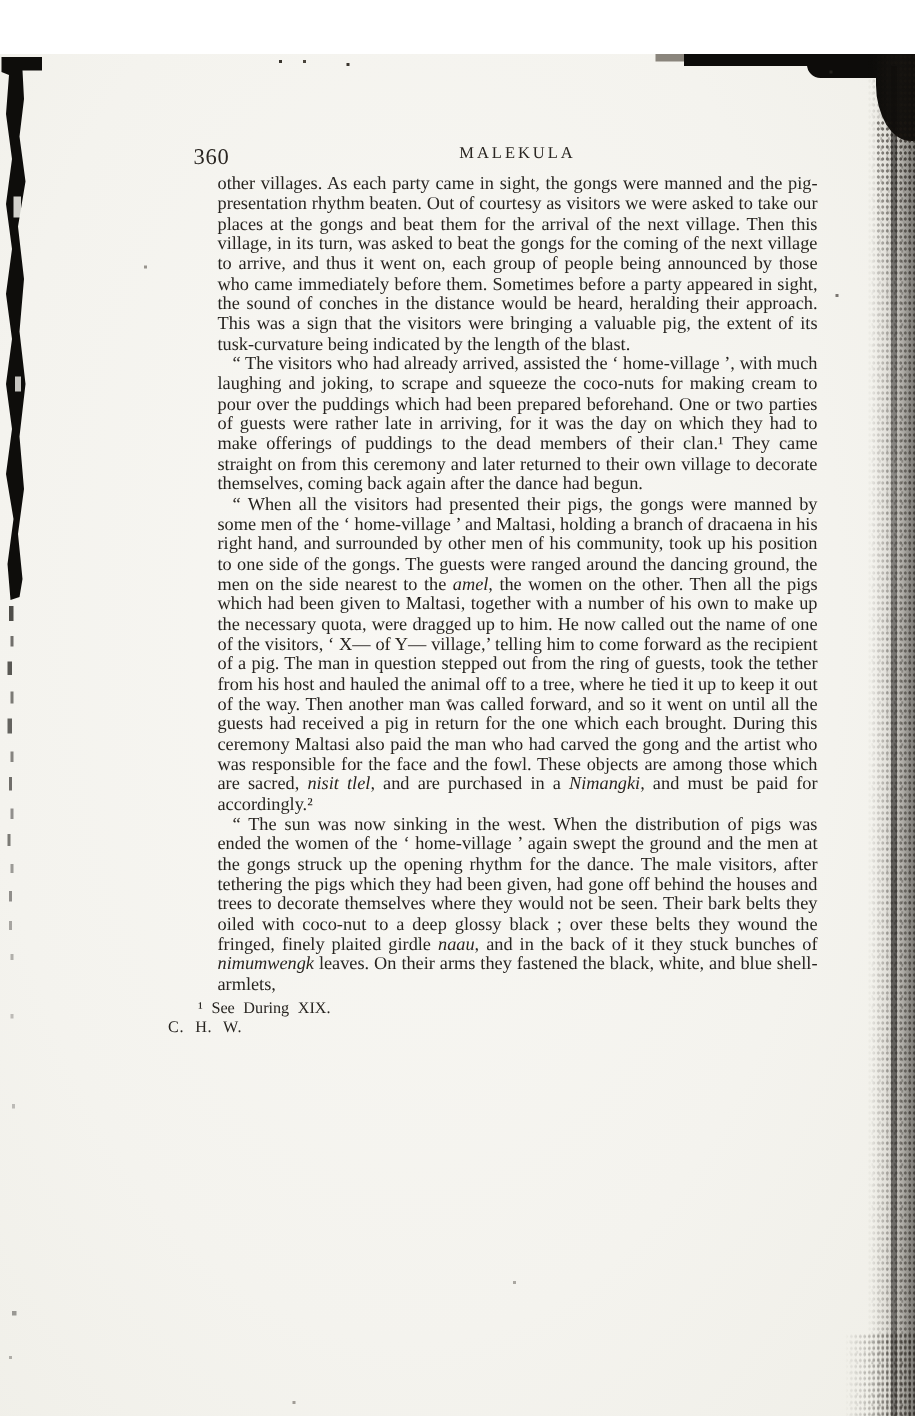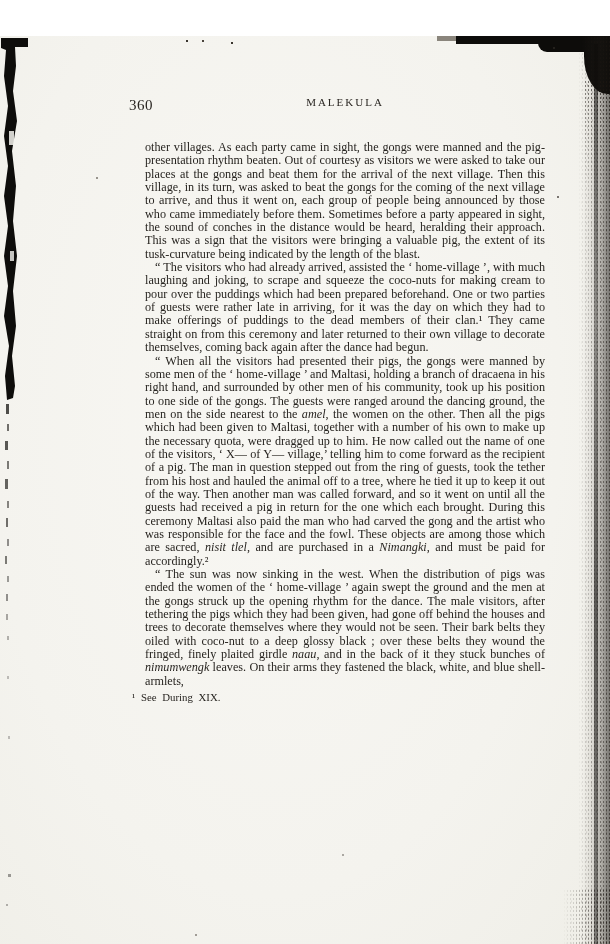--- a/index.html
+++ b/index.html
@@ -5,21 +5,21 @@
   html,body{margin:0;padding:0;}
   body{width:610px;height:944px;font-family:"Liberation Serif","DejaVu Serif",serif;}
   .page{position:relative;width:610px;height:944px;overflow:hidden;
         background:radial-gradient(ellipse at 45% 40%, #f8f7f3 0%, #f4f3ee 60%, #efeee7 100%);
         color:#2a2622;margin-top:36px;}
   
   .page-num{position:absolute;left:129px;top:61px;font-size:15px;letter-spacing:0.5px;}
   .running-title{position:absolute;left:145px;top:60px;width:400px;text-align:center;
         font-size:11px;letter-spacing:2px;}
   
-  .text-block{position:absolute;left:145px;top:105px;width:400px;font-size:12.2px;
+  .text-block{position:absolute;left:145px;top:80px;width:400px;font-size:12.2px;
         line-height:13.35px;text-align:justify;color:#272420;font-family:Liberation Serif, serif;}
   .text-block p{margin:0;padding:0;}
   .para.indent{text-indent:10px;}
   .para i{font-style:italic;}
   
   .footnotes{margin-left:-33px;width:433px;margin-top:3px;font-size:10.8px;line-height:12.4px;
         text-align:left;color:#272420;}
   .footnote-1{text-indent:20px;word-spacing:3px;margin:0;}
   .footnote-2{text-indent:20px;white-space:pre-wrap;word-spacing:4.5px;margin:0;}
   .footnote-sig{margin:0;word-spacing:4px;letter-spacing:0.5px;}
@@ -112,16 +112,17 @@
     <p class="para"><span>other villages.  As each party came in sight, the gongs were manned and the pig-presentation rhythm beaten.  Out of courtesy as visitors we were asked to take our places at the gongs and beat them for the arrival of the next village.  Then this village, in its turn, was asked to beat the gongs for the coming of the next village to arrive, and thus it went on, each group of people being announced by those who came immediately before them.  Sometimes before a party appeared in sight, the sound of conches in the distance would be heard, heralding their approach.  This was a sign that the visitors were bringing a valuable pig, the extent of its tusk-curvature being indicated by the length of the blast.</span></p>
 
     <p class="para indent"><span>“ The visitors who had already arrived, assisted the ‘ home-village ’, with much laughing and joking, to scrape and squeeze the coco-nuts for making cream to pour over the puddings which had been prepared beforehand.  One or two parties of guests were rather late in arriving, for it was the day on which they had to make offerings of puddings to the dead members of their clan.¹  They came straight on from this ceremony and later returned to their own village to decorate themselves, coming back again after the dance had begun.</span></p>
 
     <p class="para indent"><span>“ When all the visitors had presented their pigs, the gongs were manned by some men of the ‘ home-village ’ and Maltasi, holding a branch of dracaena in his right hand, and surrounded by other men of his community, took up his position to one side of the gongs.  The guests were ranged around the dancing ground, the men on the side nearest to the </span><i>amel</i><span>, the women on the other.  Then all the pigs which had been given to Maltasi, together with a number of his own to make up the necessary quota, were dragged up to him.  He now called out the name of one of the visitors, ‘ X— of Y— village,’ telling him to come forward as the recipient of a pig.  The man in question stepped out from the ring of guests, took the tether from his host and hauled the animal off to a tree, where he tied it up to keep it out of the way.  Then another man was called forward, and so it went on until all the guests had received a pig in return for the one which each brought.  During this ceremony Maltasi also paid the man who had carved the gong and the artist who was responsible for the face and the fowl.  These objects are among those which are sacred, </span><i>nisit tlel</i><span>, and are purchased in a </span><i>Nimangki</i><span>, and must be paid for accordingly.²</span></p>
 
     <p class="para indent"><span>“ The sun was now sinking in the west.  When the distribution of pigs was ended the women of the ‘ home-village ’ again swept the ground and the men at the gongs struck up the opening rhythm for the dance.  The male visitors, after tethering the pigs which they had been given, had gone off behind the houses and trees to decorate themselves where they would not be seen.  Their bark belts they oiled with coco-nut to a deep glossy black ; over these belts they wound the fringed, finely plaited girdle </span><i>naau</i><span>, and in the back of it they stuck bunches of </span><i>nimumwengk</i><span> leaves.  On their arms they fastened the black, white, and blue shell-armlets,</span></p>
 
     <div class="footnotes">
       <p class="footnote-1">¹ See During XIX.</p>
+      <p class="footnote-sig">C. H. W.</p>
     </div>
 
   </div>
 </div>
 
 </body></html>

